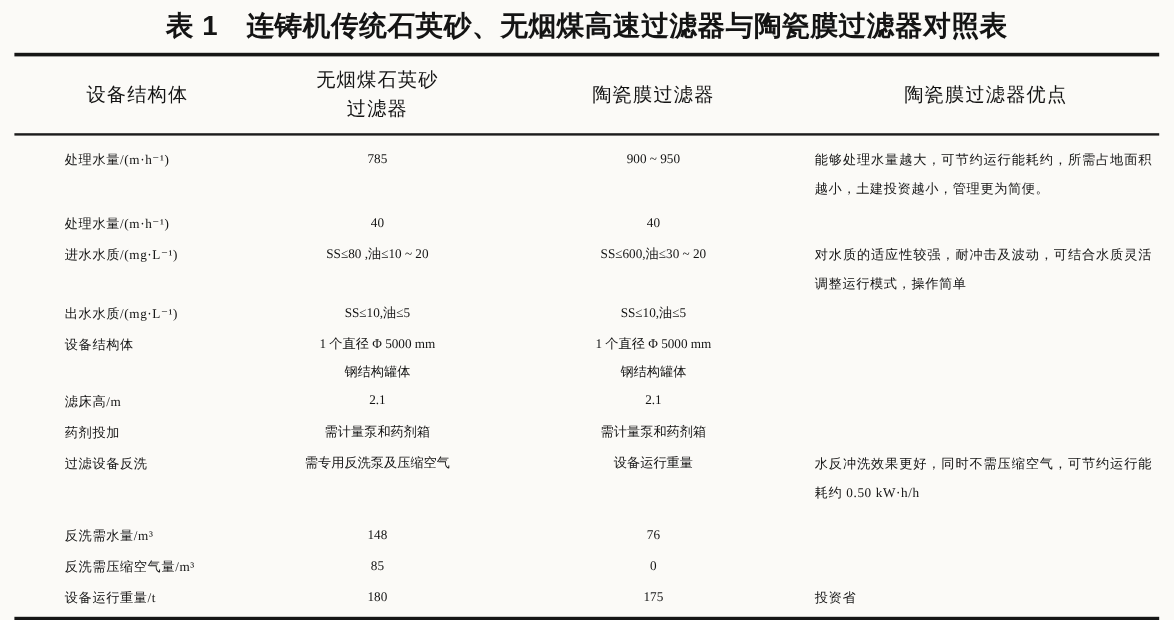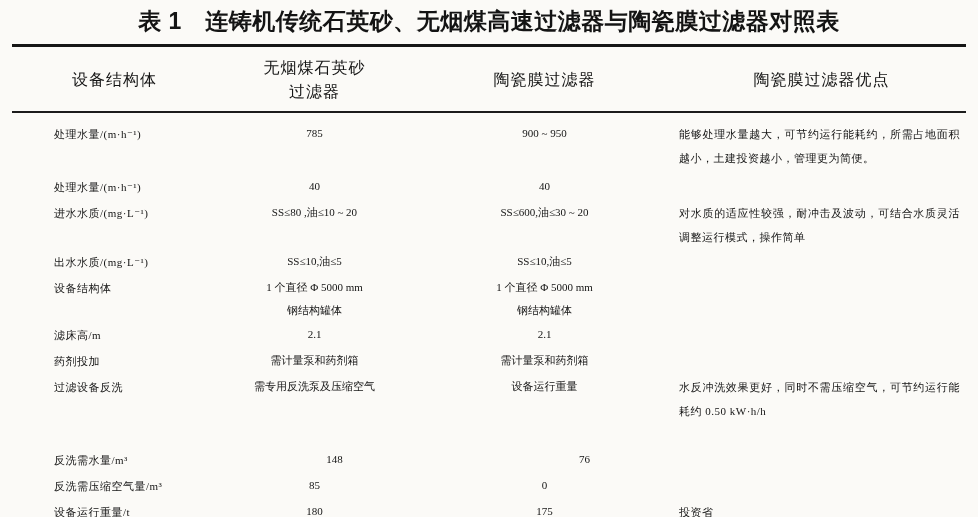--- a/index.html
+++ b/index.html
@@ -49,21 +49,21 @@
     letter-spacing: 1px;
   }
   .tbody {
     padding-top: 8px;
     padding-bottom: 2px;
   }
   .row {
     min-height: 26px;
     padding: 0;
   }
-  .row.section-gap { margin-top: 24px; gap: 20px; }
+  .row.section-gap { margin-top: 11px; }
   .cell { font-size: 11px; }
   .c1 {
     text-align: left;
     padding-left: 42px;
     line-height: 26px;
     letter-spacing: 0.5px;
   }
   .c2, .c3 {
     text-align: center;
     white-space: pre-line;

